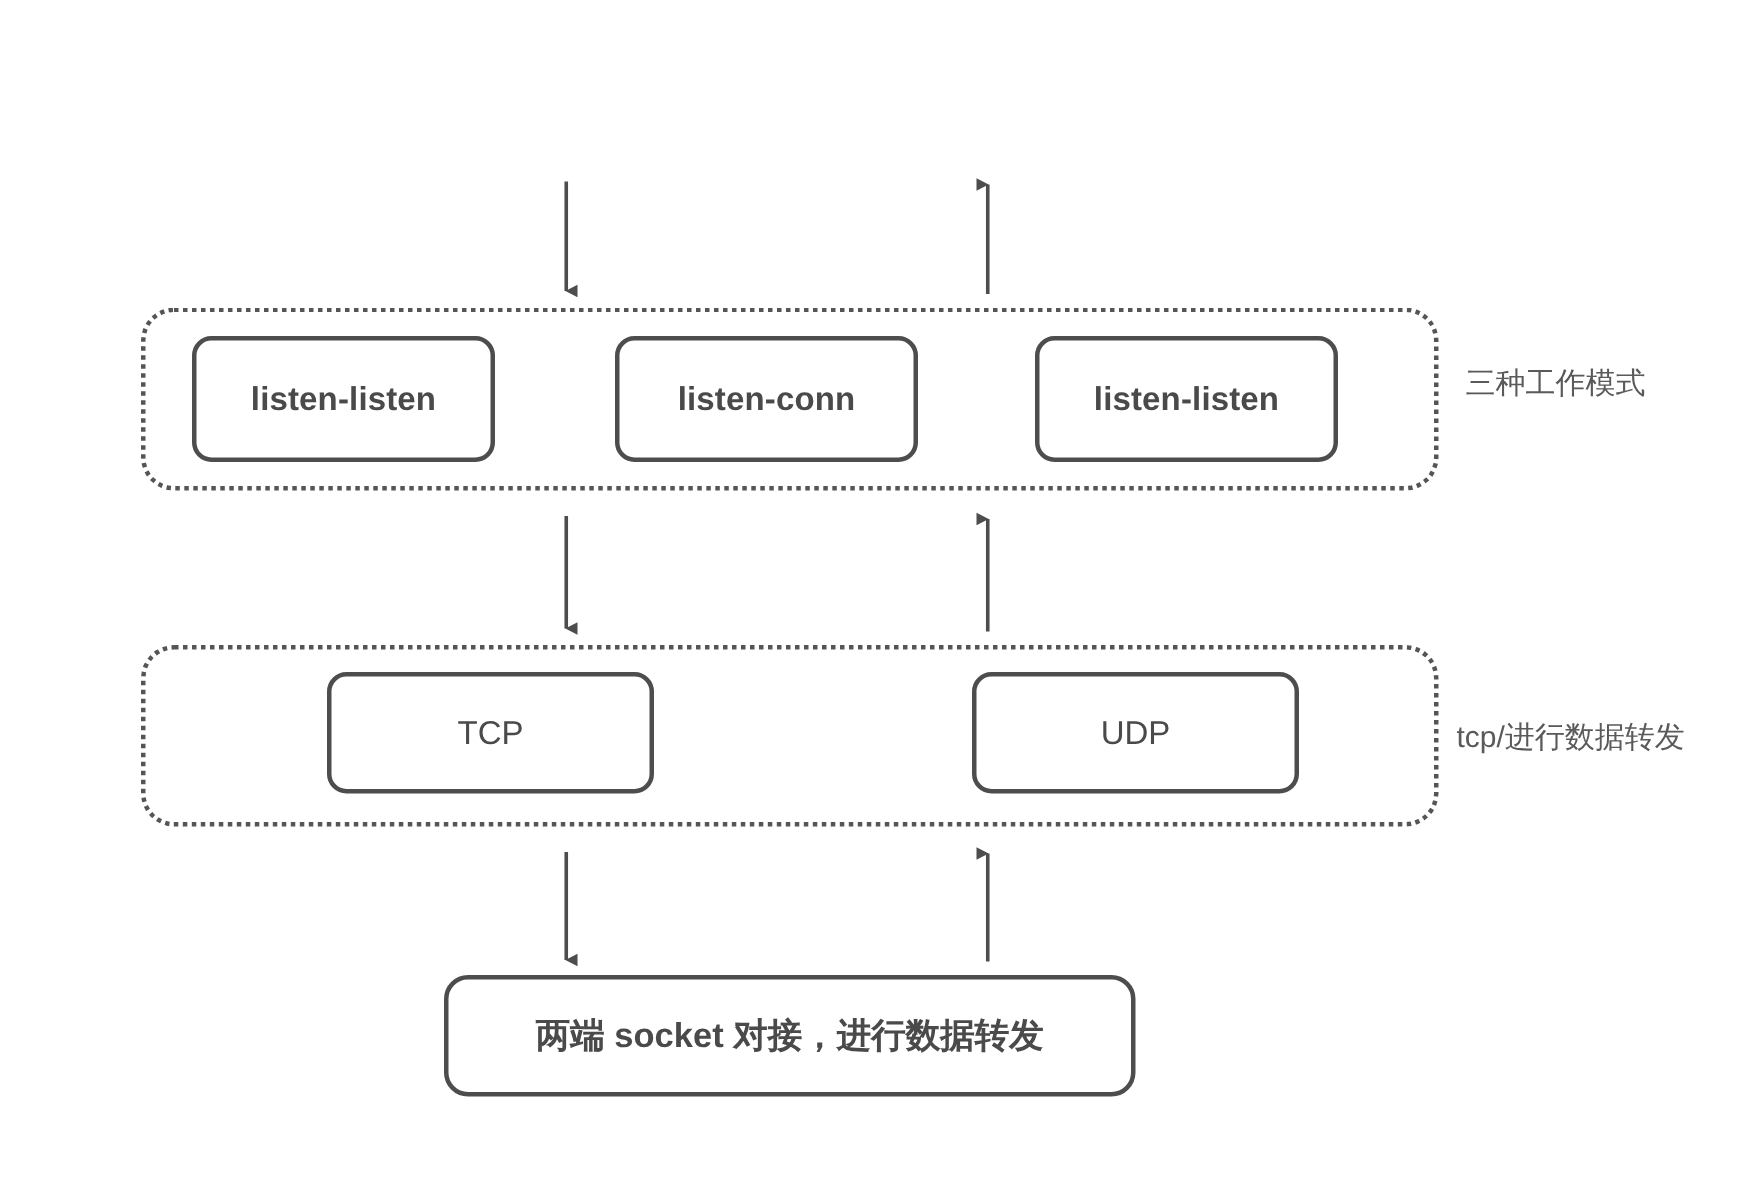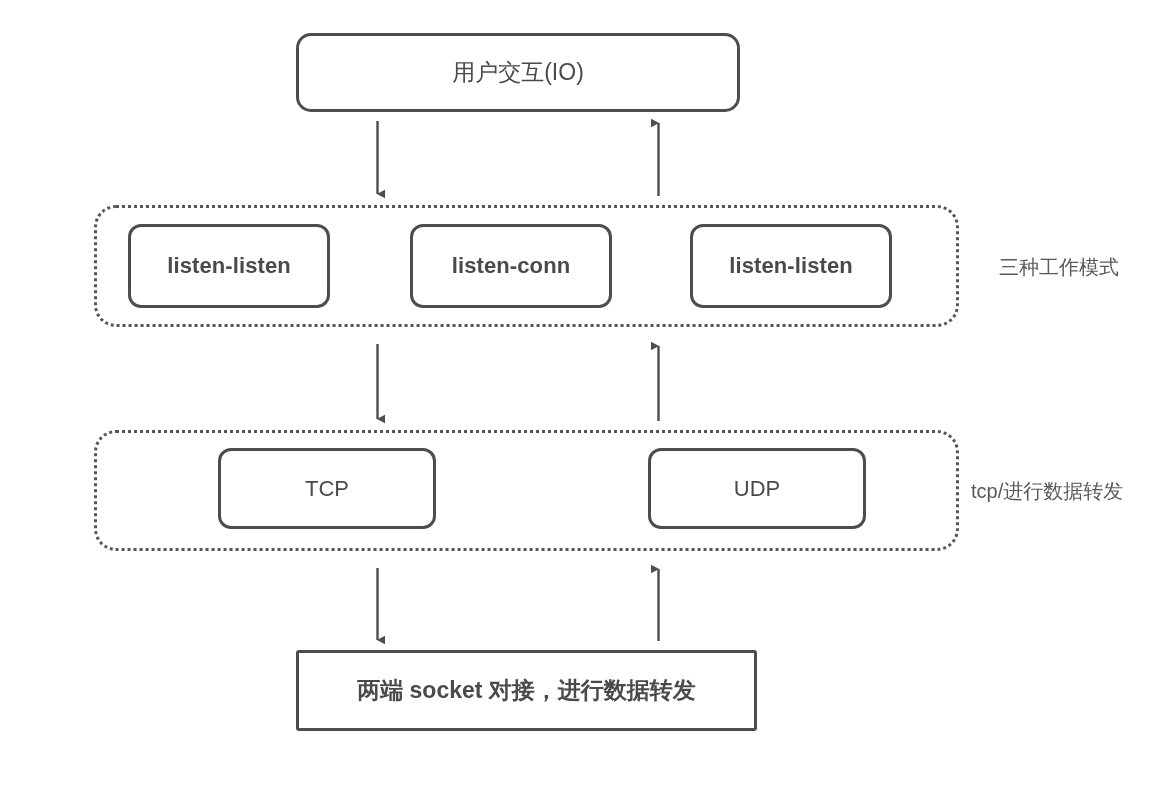--- a/index.html
+++ b/index.html
@@ -66,21 +66,21 @@
   .node-proto-tcp { left: 218px; }
   .node-proto-udp { left: 648px; }
 
   .node-bottom {
     left: 296px;
     top: 650px;
     width: 461px;
     height: 81px;
     font-size: 23px;
     font-weight: 700;
-    border-radius: 3px;
+    border-radius: 16px;
   }
 
   
   .group {
     position: absolute;
     box-sizing: border-box;
     border: 3px dotted #555555;
     border-radius: 22px;
     background: transparent;
   }
@@ -100,22 +100,21 @@
   
   .side-label {
     position: absolute;
     color: #5a5a5a;
     font-size: 20px;
     font-weight: 400;
     white-space: nowrap;
   }
   .side-label-modes {
     left: 977px;
-    top: 254px;
-    margin-left: 22px;
+    top: 242px;
   }
   .side-label-proto {
     left: 971px;
     top: 478px;
   }
 
   
   .arrow {
     position: absolute;
     overflow: visible;
@@ -154,23 +153,20 @@
 
     <g>
       <line x1="377.5" y1="568" x2="377.5" y2="640" stroke="#4d4d4d" stroke-width="2.4" marker-end="url(#ah-down)"></line>
     </g>
 
     <g>
       <line x1="658.5" y1="641" x2="658.5" y2="569" stroke="#4d4d4d" stroke-width="2.4" marker-end="url(#ah-up)"></line>
     </g>
   </svg>
 
-  <div class="node node-top">
-    <span>用户交互(IO)</span>
-  </div>
 
   <div class="group group-modes"></div>
 
   <div class="node node-mode node-mode-1">
     <span>listen-listen</span>
   </div>
 
   <div class="node node-mode node-mode-2">
     <span>listen-conn</span>
   </div>

